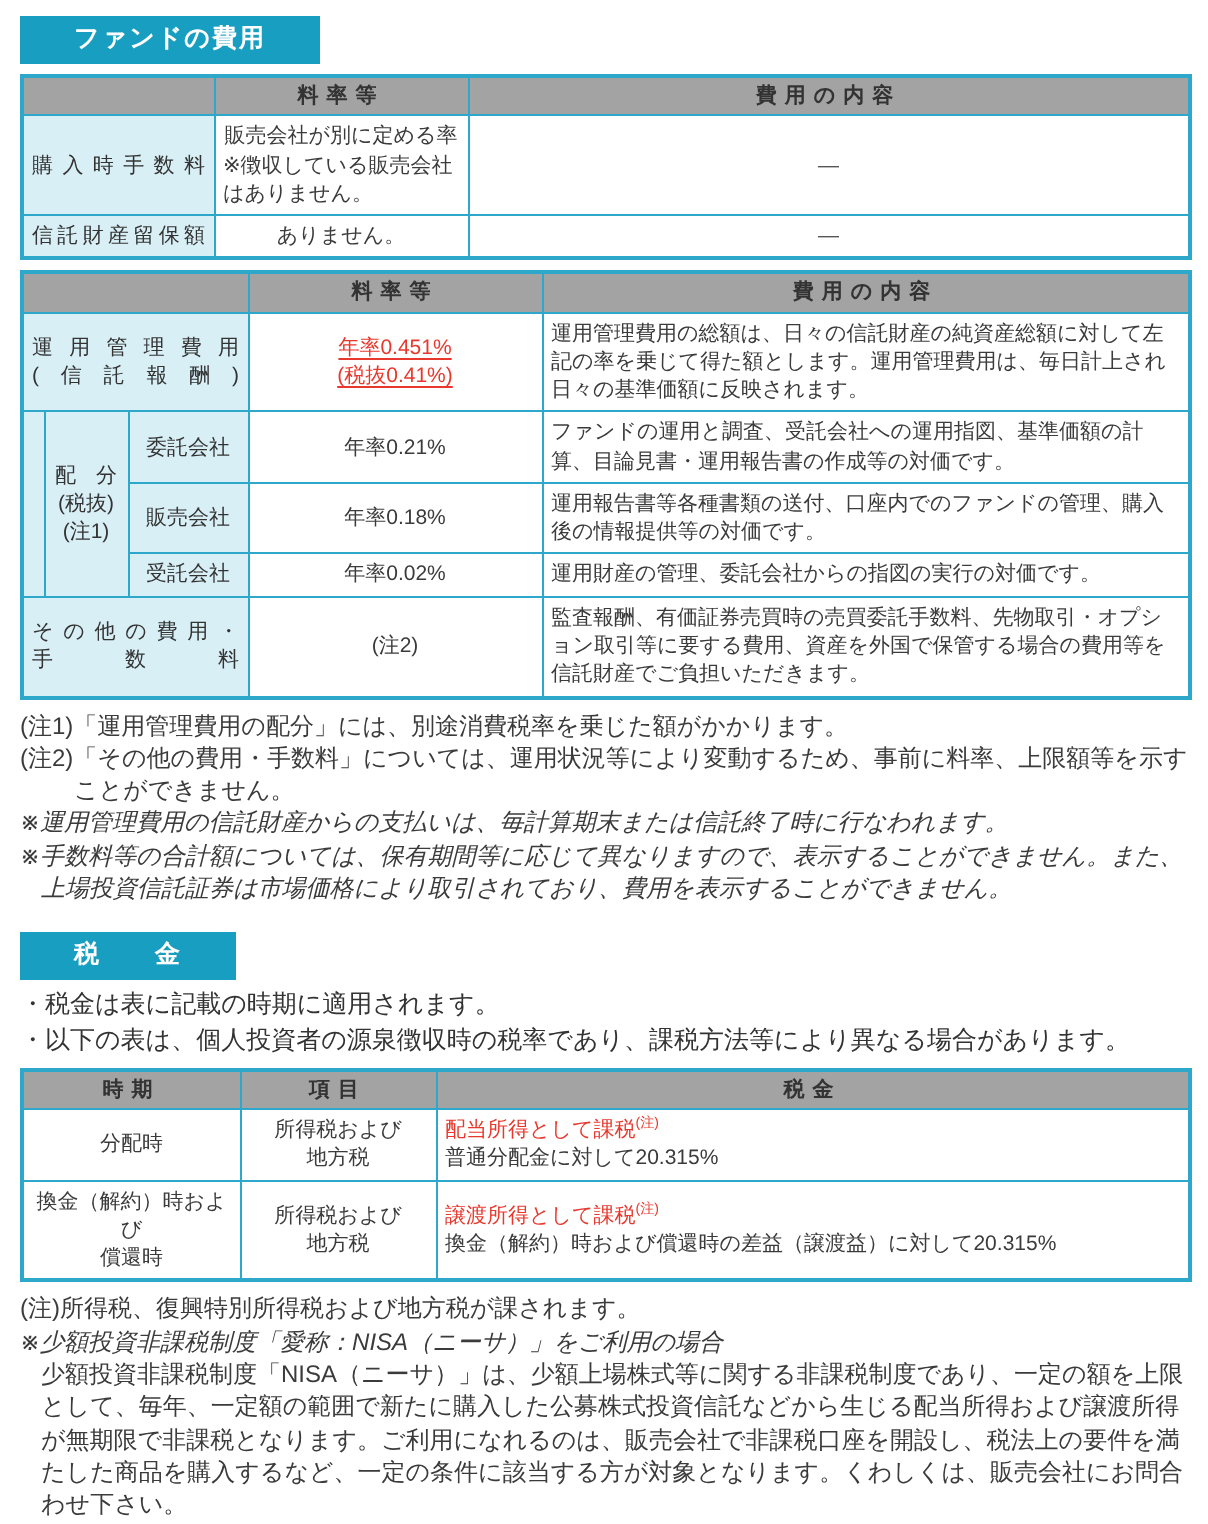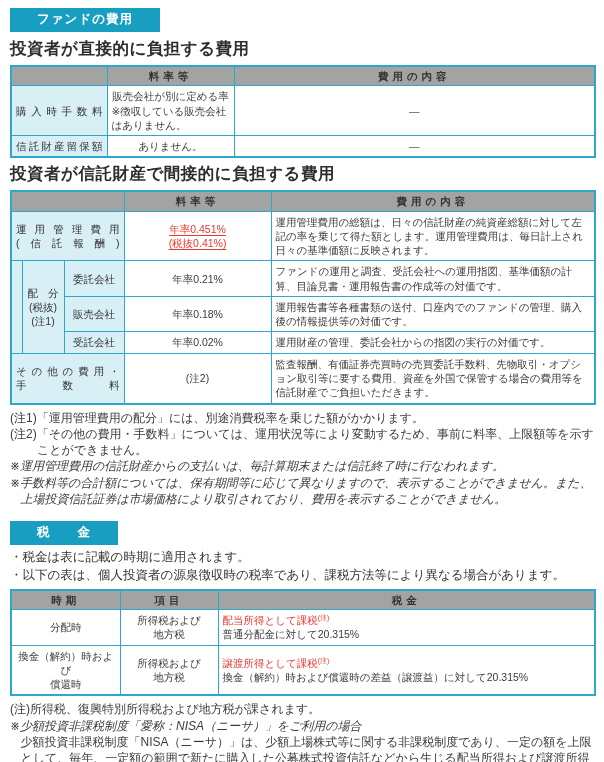--- a/index.html
+++ b/index.html
@@ -76,21 +76,20 @@
   .bullet { font-size: 12.5px; line-height: 1.42; color: #333333; }
   .bullets { margin: 1px 0 4px; }
   td.tax-detail { padding: 3px 7px; }
 </style>
 </head>
 <body>
 
 <div>
   <div class="badge">ファンドの費用</div>
 
-  <div class="heading">投資者が直接的に負担する費用</div>
 
   <table class="fee">
     <colgroup>
         <col style="width:96px">
         <col style="width:127px">
         <col style="width:361px">
       </colgroup>
     <tbody>
         <tr>
       <th></th>
@@ -106,21 +105,20 @@
       <td class="dash">—</td>
     </tr>
     <tr>
       <td class="label jl">信託財産留保額</td>
       <td class="rate">ありません。</td>
       <td class="dash">—</td>
     </tr>
   </tbody>
     </table>
 
-  <div class="heading">投資者が信託財産で間接的に負担する費用</div>
 
   <table class="fee">
     <colgroup>
         <col style="width:11px">
         <col style="width:42px">
         <col style="width:60px">
         <col style="width:147px">
         <col style="width:324px">
       </colgroup>
     <tbody>

